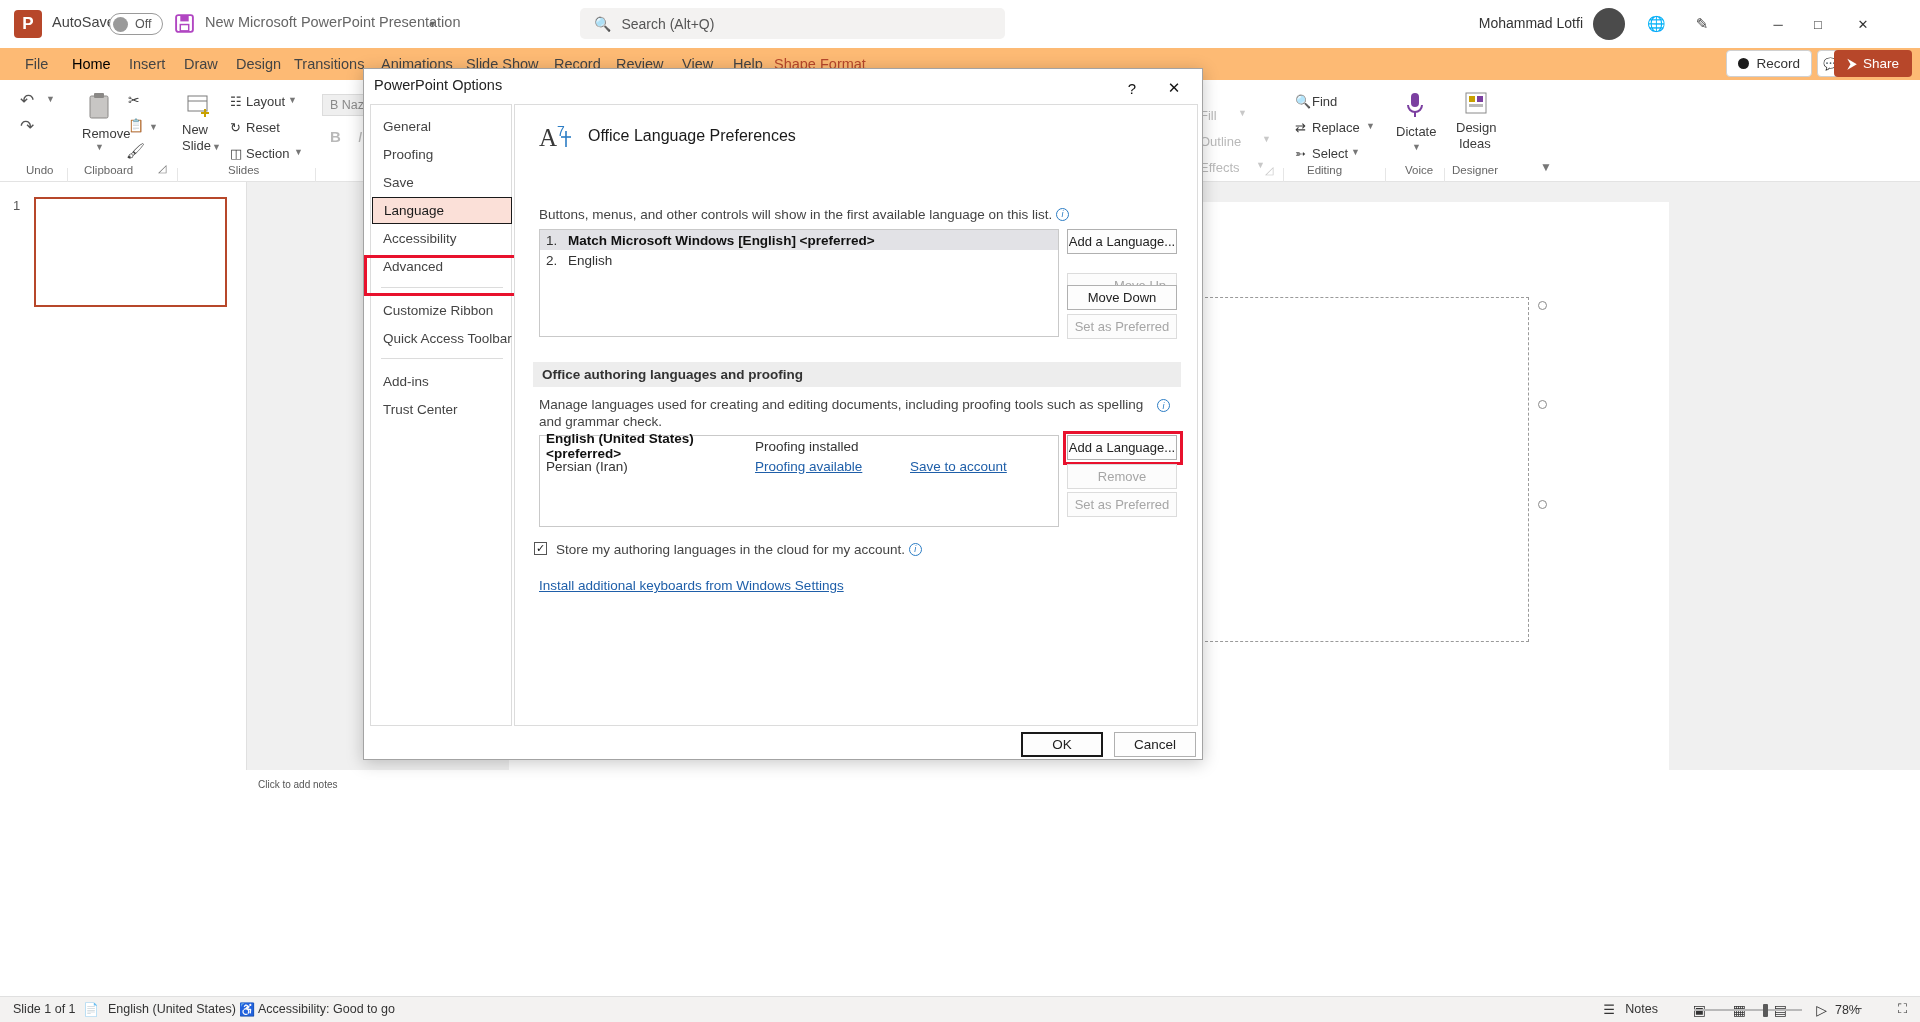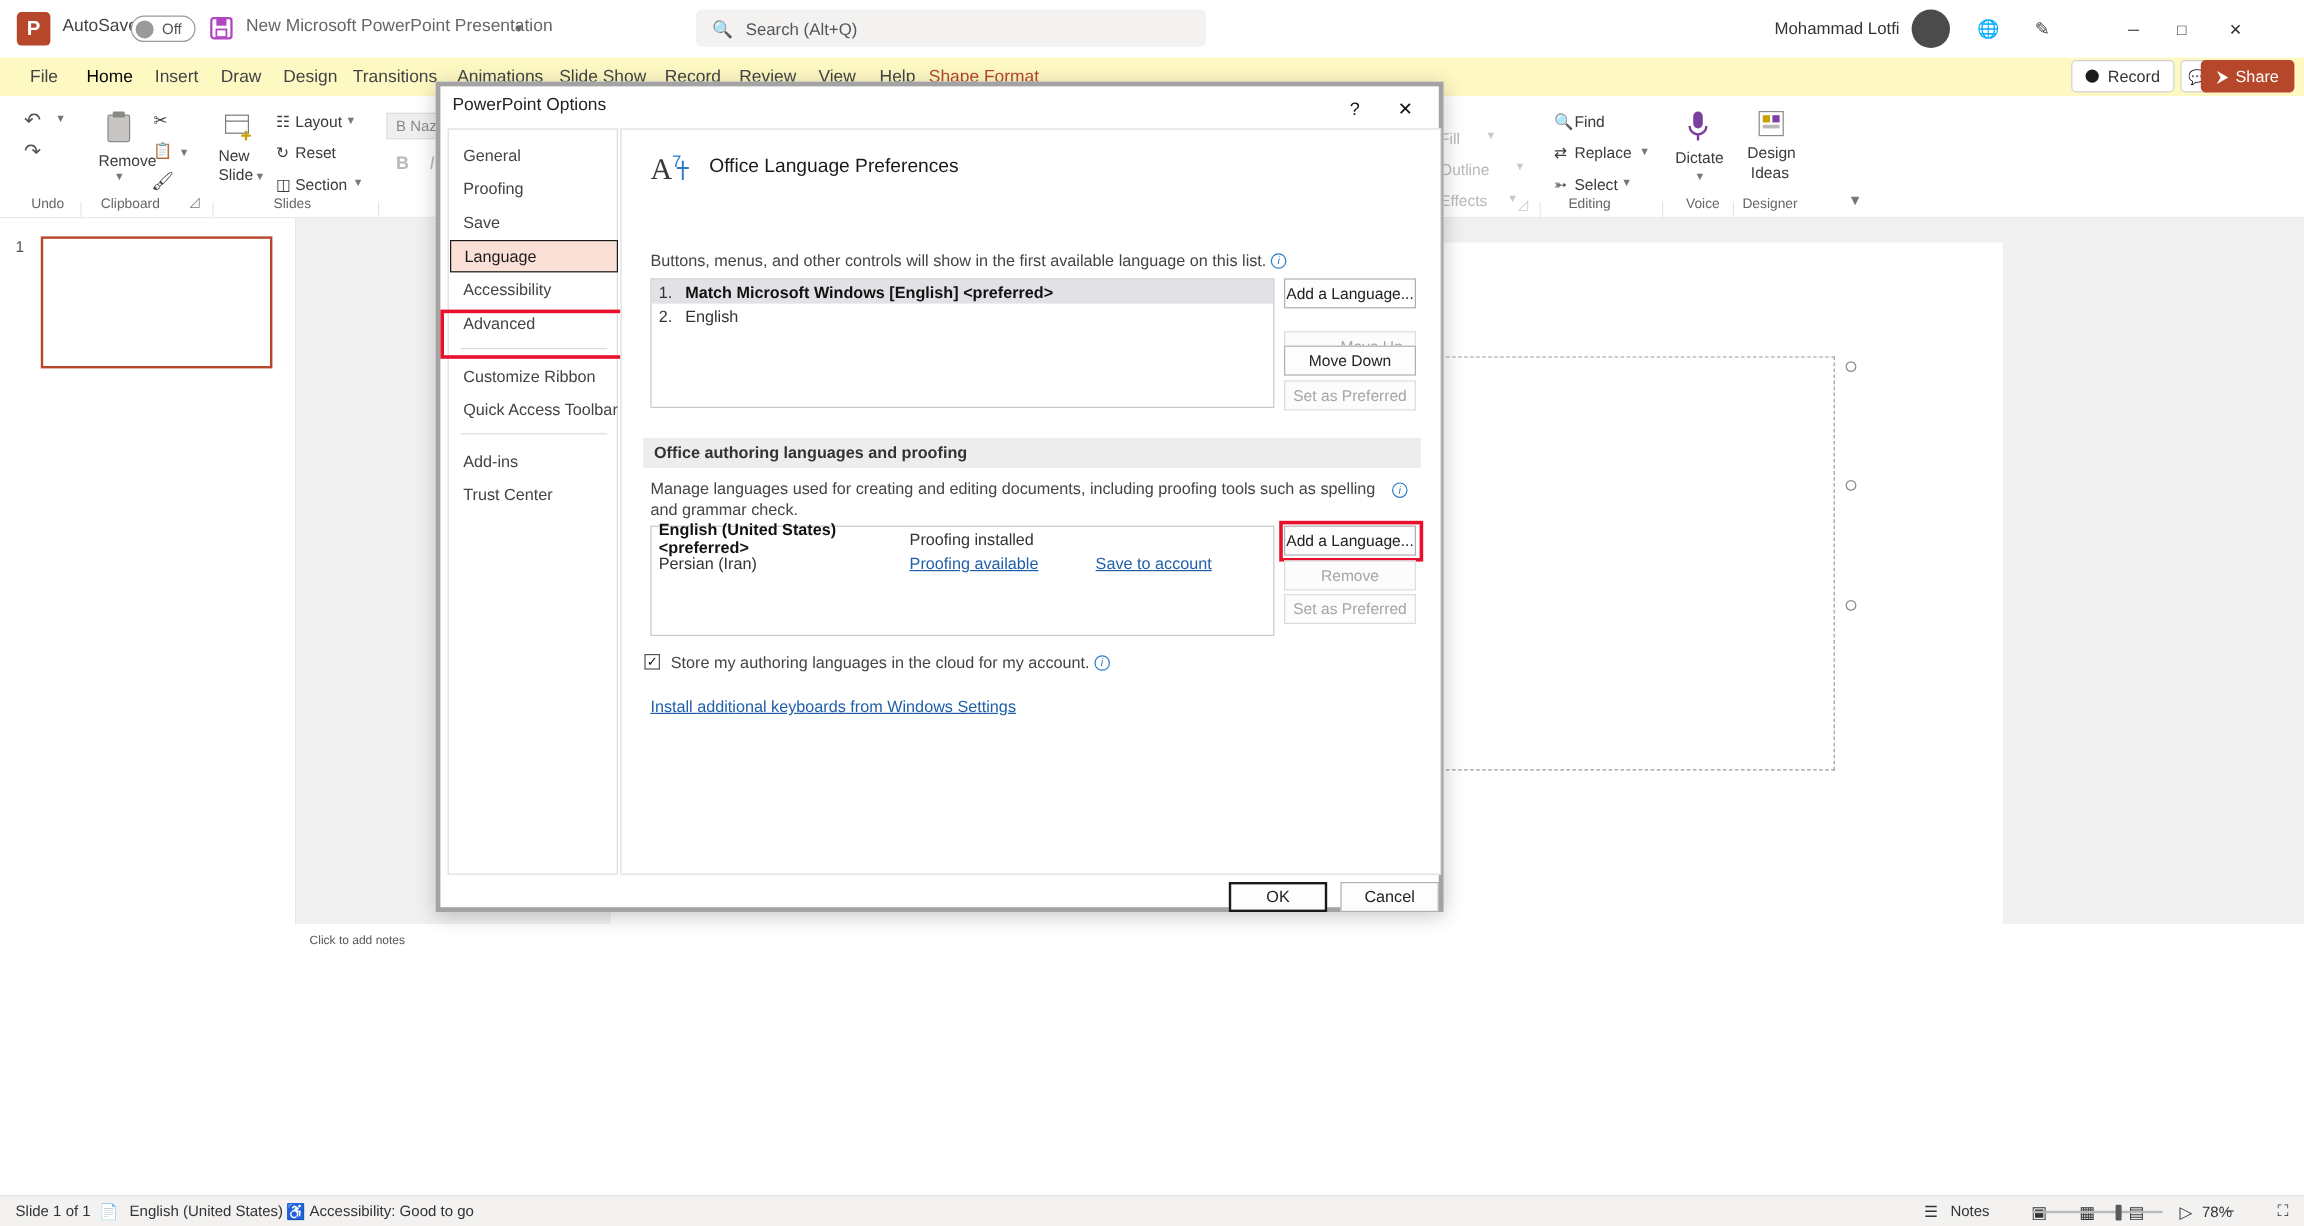--- a/index.html
+++ b/index.html
@@ -31,21 +31,21 @@
   .searchbox .s-txt{ margin-left:10px; font-size:14px; color:#555; }
   .user-name{ position:absolute; right:337px; top:15px; font-size:14px; color:#333; }
   .avatar{ position:absolute; right:295px; top:8px; width:32px; height:32px; border-radius:50%;
     background:#4b4b4b; }
   .t-ic{ position:absolute; top:12px; width:26px; height:24px; display:flex; align-items:center;
     justify-content:center; font-size:15px; color:#444; }
   .win-btn{ position:absolute; top:12px; width:34px; height:24px; display:flex; align-items:center;
     justify-content:center; font-size:13px; color:#333; }
 
   
-  .ribbon-tabs{ position:absolute; left:0; top:48px; width:1920px; height:32px; background:#fef9c3; }
+  .ribbon-tabs{ position:absolute; left:0; top:48px; width:1920px; height:32px; background:#fdba74; }
   .rtab{ position:absolute; top:5px; font-size:14.5px; color:#444; padding:3px 9px; }
   .rtab.active{ color:#000; font-weight:normal; }
   .rtab.accent{ color:#b7472a; }
   .record-btn{ position:absolute; right:108px; top:50px; height:27px; border:1px solid #d0d0d0;
     border-radius:4px; background:#fff; display:flex; align-items:center; padding:0 11px;
     font-size:13.5px; color:#333; gap:7px; }
   .rec-dot{ width:11px; height:11px; border-radius:50%; background:#1b1b1b; }
   .comment-btn{ position:absolute; right:75px; top:50px; width:28px; height:27px; border:1px solid #d0d0d0;
     border-radius:4px; background:#fff; display:flex; align-items:center; justify-content:center;
     font-size:12px; }
@@ -78,21 +78,21 @@
   
   .statusbar{ position:absolute; left:0; bottom:0; width:1920px; height:26px; background:#f3f2f1;
     border-top:1px solid #e0e0e0; }
   .st{ position:absolute; top:5px; font-size:12.5px; color:#333; }
   .zoom-track{ position:absolute; right:118px; top:12px; width:108px; height:2px; background:#b9b9b9; }
   .zoom-knob{ position:absolute; right:152px; top:7px; width:5px; height:13px; background:#5a5a5a;
     border-radius:1px; }
 
   
   .dlg{ position:absolute; left:363px; top:68px; width:840px; height:692px; background:#fff;
-    border:4px solid #a3a3a3; box-shadow:0 3px 16px rgba(0,0,0,.22); }
+    border:1px solid #a3a3a3; box-shadow:0 3px 16px rgba(0,0,0,.22); }
   .dlg-title{ position:absolute; left:10px; top:8px; font-size:14.5px; color:#222; }
   .dlg-help{ position:absolute; right:55px; top:6px; width:30px; height:26px; display:flex;
     align-items:center; justify-content:center; font-size:15px; color:#111; }
   .dlg-close{ position:absolute; right:12px; top:6px; width:32px; height:26px; display:flex;
     align-items:center; justify-content:center; font-size:15px; color:#111; }
 
   .navpane{ position:absolute; left:6px; top:35px; width:142px; height:622px;
     border:1px solid #dcdcdc; background:#fff; }
   .nav-item{ position:absolute; left:1px; width:140px; height:27px; display:flex; align-items:center;
     padding-left:11px; font-size:13.5px; color:#444; }

